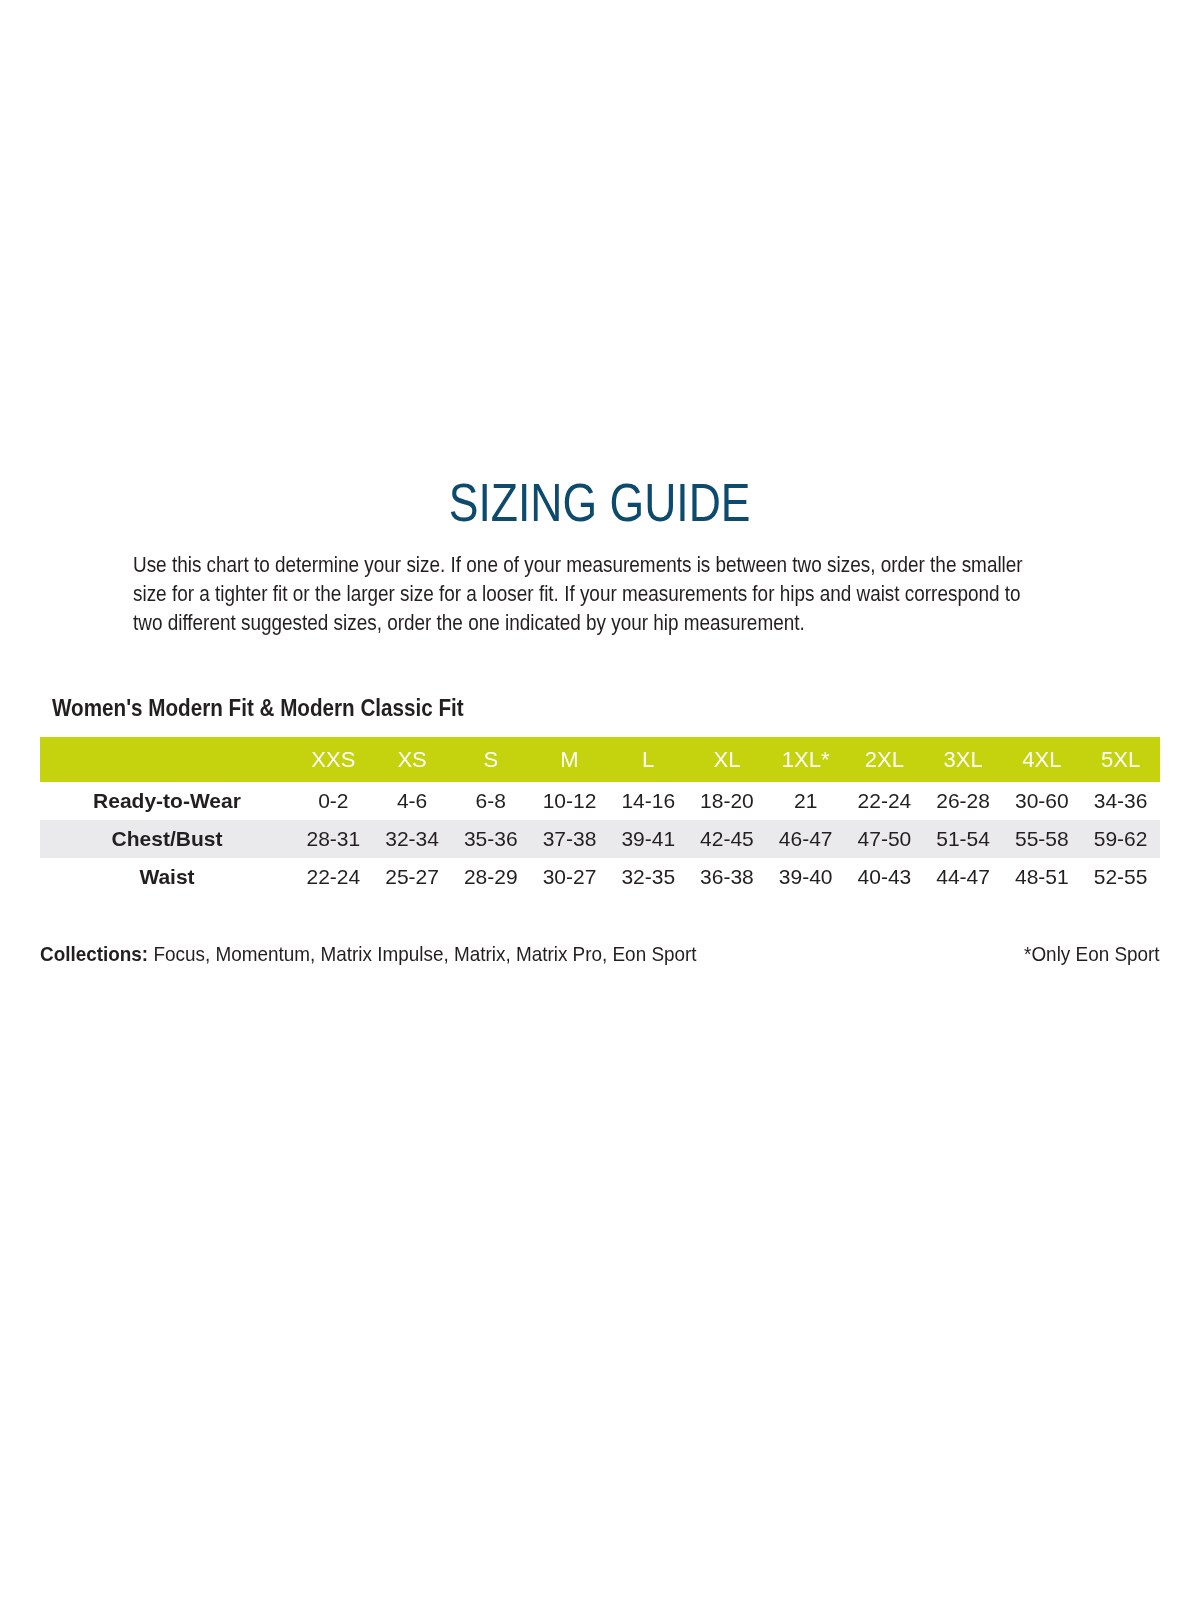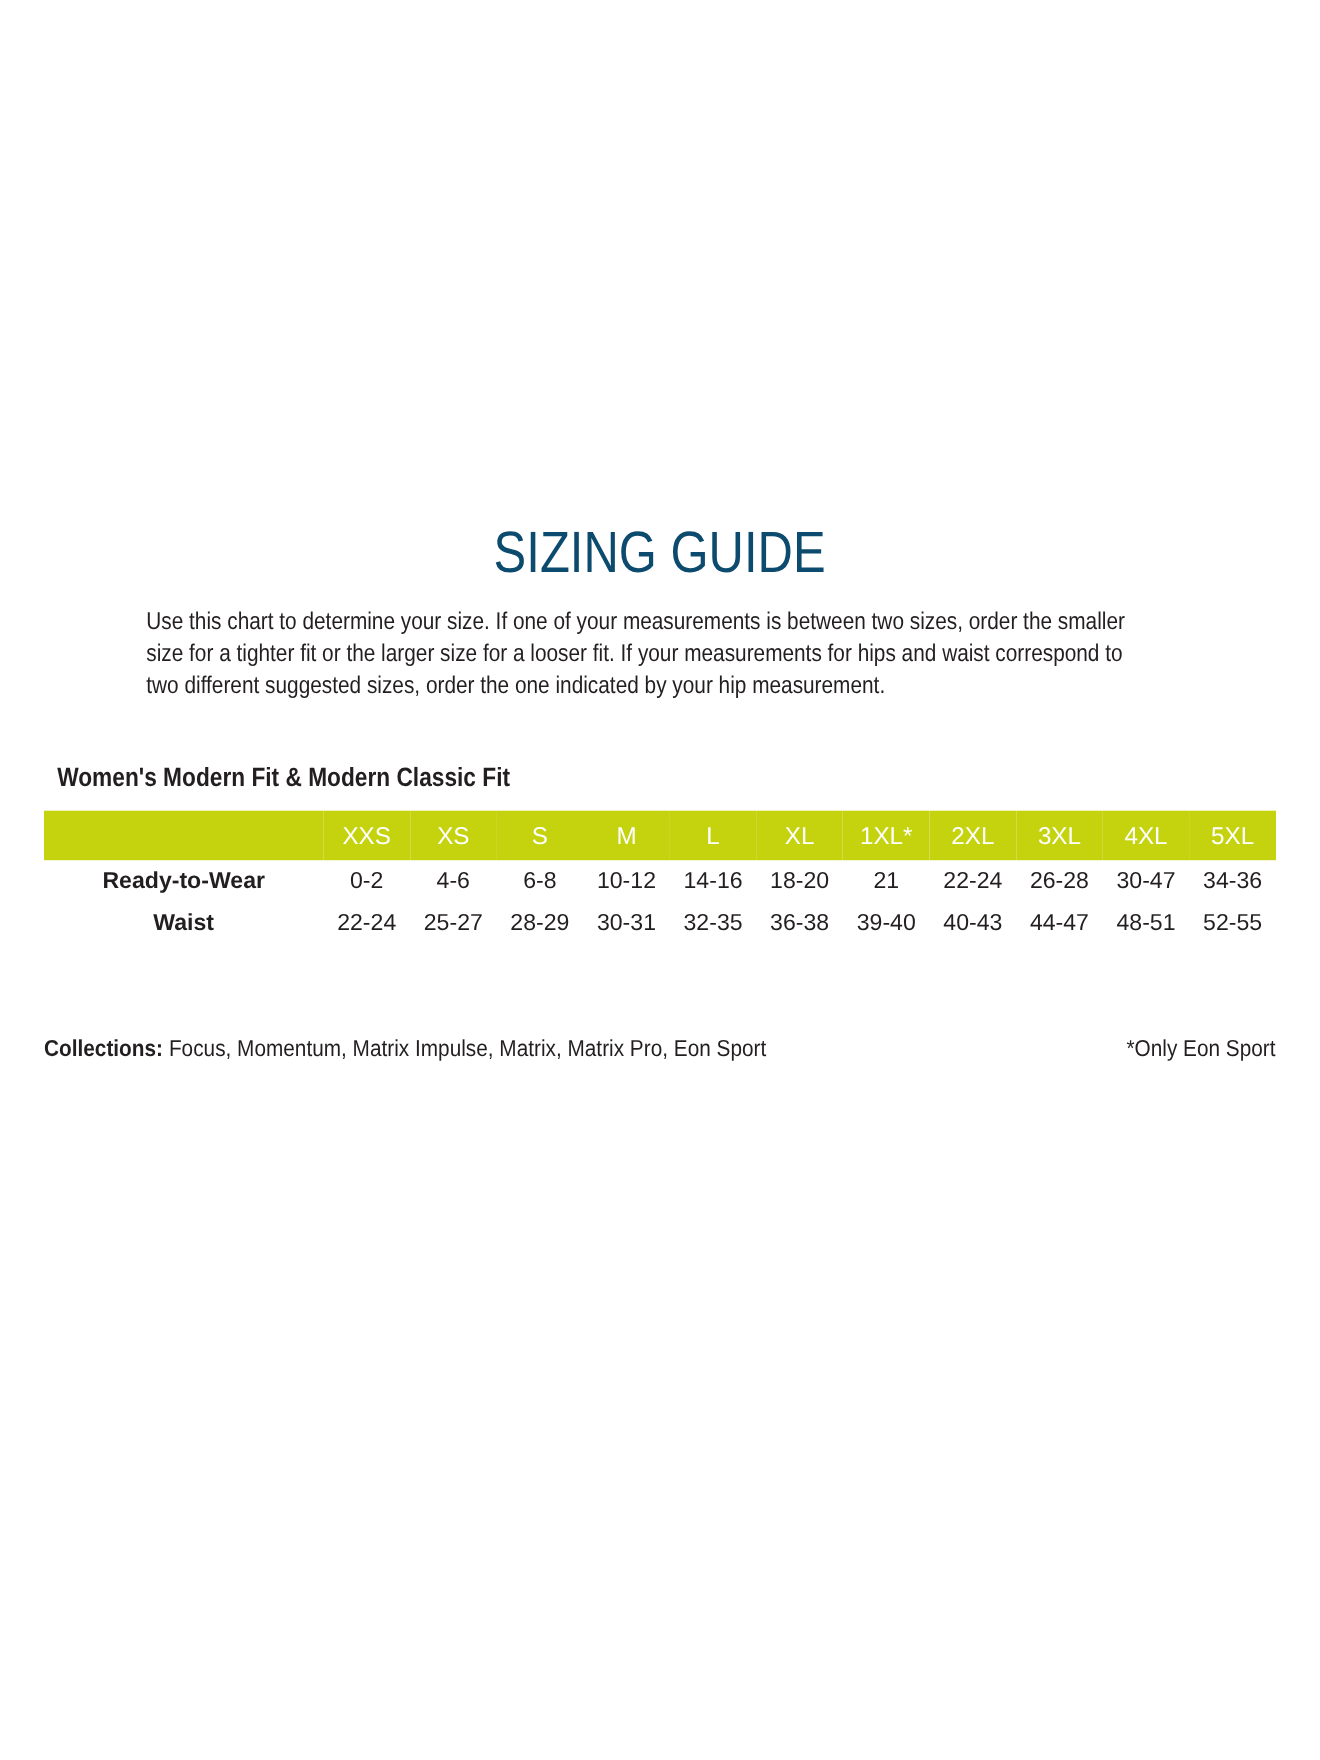--- a/index.html
+++ b/index.html
@@ -163,29 +163,43 @@
       <th>Ready-to-Wear</th>
       <td>0-2</td>
       <td>4-6</td>
       <td>6-8</td>
       <td>10-12</td>
       <td>14-16</td>
       <td>18-20</td>
       <td>21</td>
       <td>22-24</td>
       <td>26-28</td>
-      <td>30-47</td>
+      <td>30-60</td>
       <td>34-36</td>
+    </tr>
+    <tr class="alt">
+      <th>Chest/Bust</th>
+      <td>28-31</td>
+      <td>32-34</td>
+      <td>35-36</td>
+      <td>37-38</td>
+      <td>39-41</td>
+      <td>42-45</td>
+      <td>46-47</td>
+      <td>47-50</td>
+      <td>51-54</td>
+      <td>55-58</td>
+      <td>59-62</td>
     </tr>
     <tr>
       <th>Waist</th>
       <td>22-24</td>
       <td>25-27</td>
       <td>28-29</td>
-      <td>30-31</td>
+      <td>30-27</td>
       <td>32-35</td>
       <td>36-38</td>
       <td>39-40</td>
       <td>40-43</td>
       <td>44-47</td>
       <td>48-51</td>
       <td>52-55</td>
     </tr>
   </tbody>
 </table>

